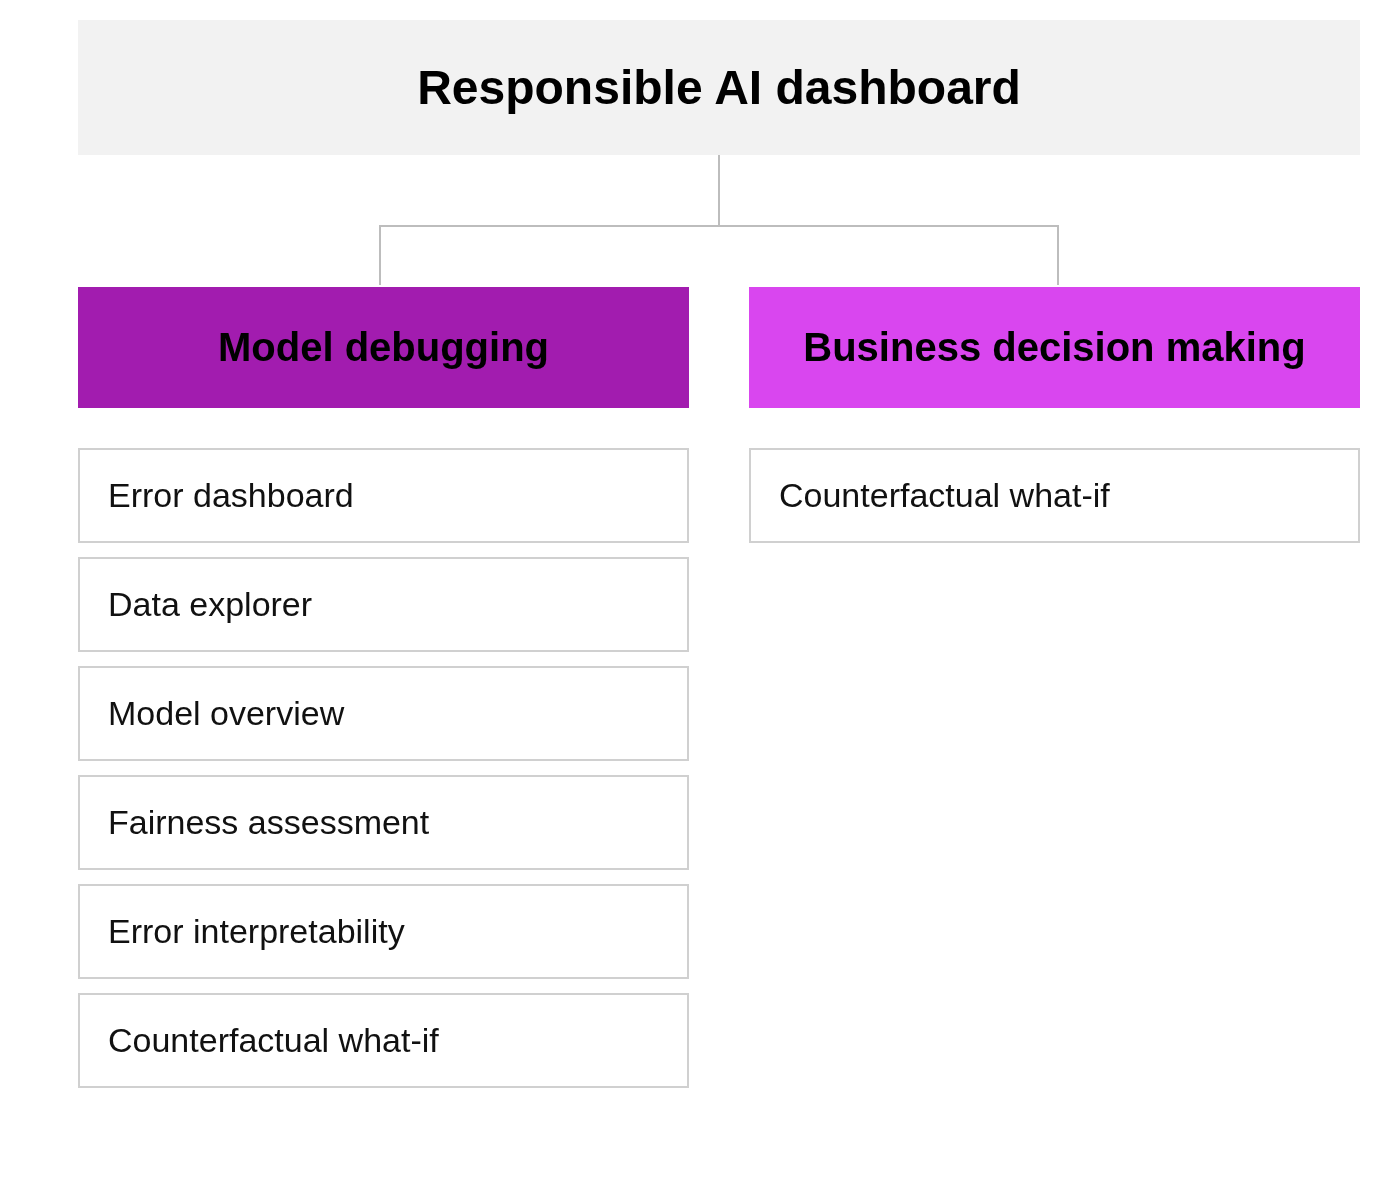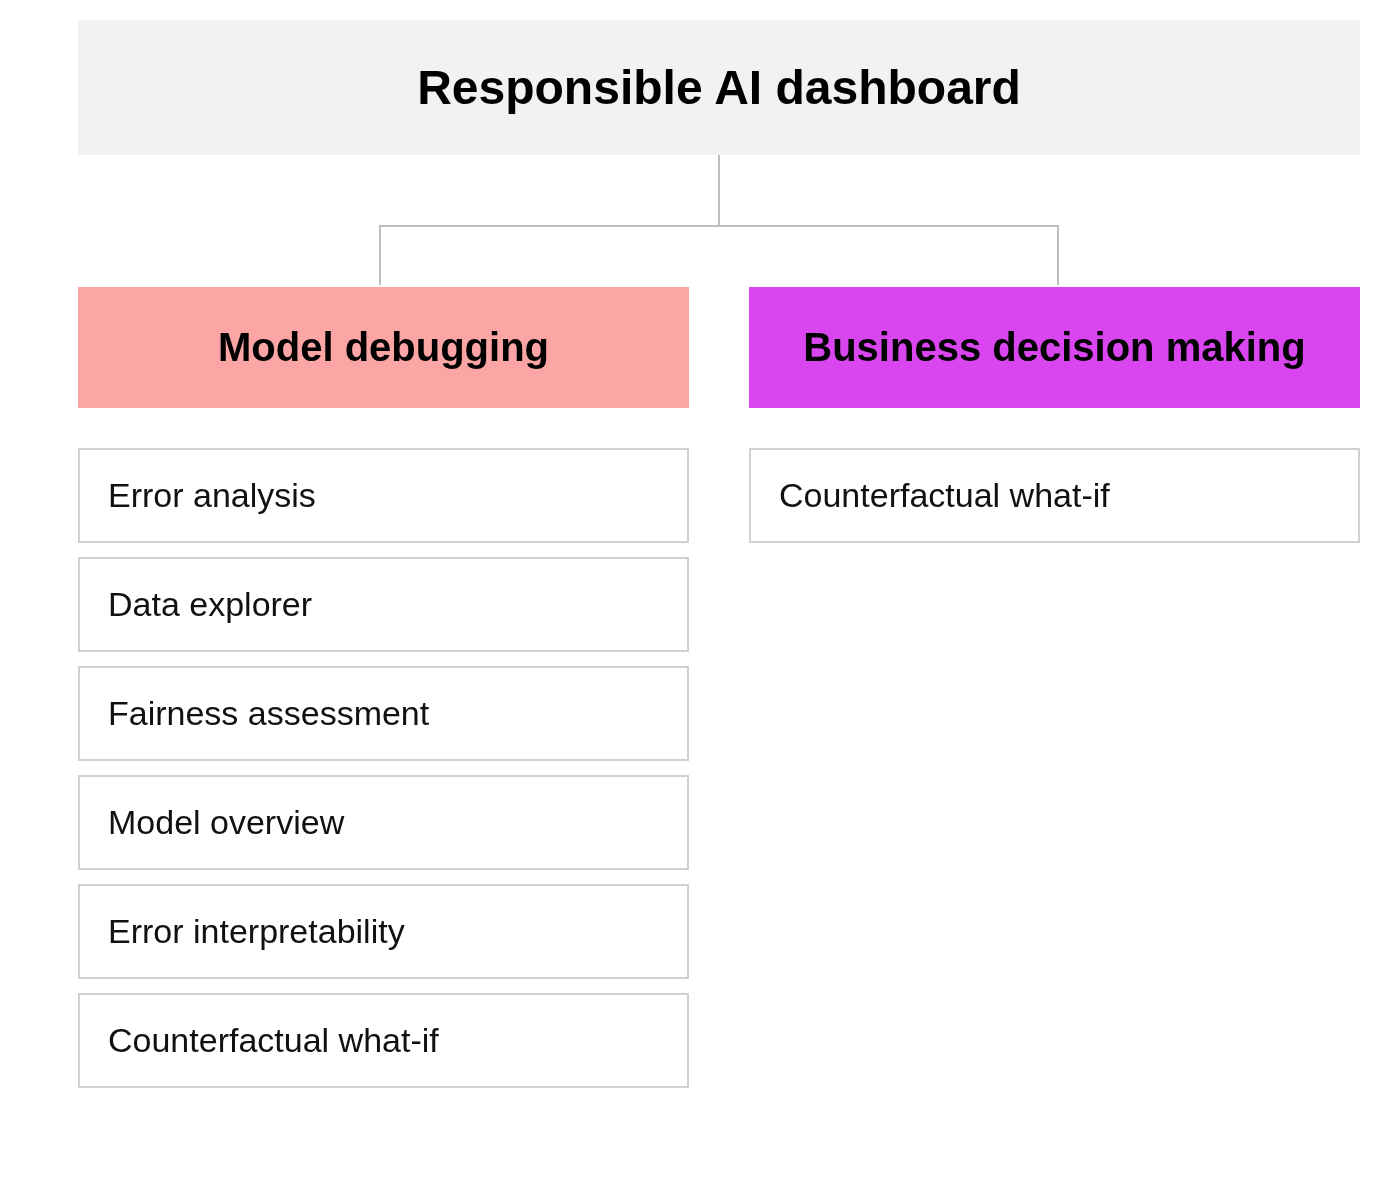--- a/index.html
+++ b/index.html
@@ -67,21 +67,21 @@
       flex-direction: column;
     }
     .branch-header {
       text-align: center;
       padding: 38px 20px;
       font-size: 40px;
       font-weight: 700;
       color: #000;
     }
     .branch-header.blue {
-      background: #fca5a5;
+      background: #a21caf;
     }
     .branch-header.pink {
       background: #d946ef;
     }
     .items {
       margin-top: 40px;
       display: flex;
       flex-direction: column;
       gap: 14px;
     }
@@ -110,30 +110,30 @@
   </div>
 
   <div class="branches">
 
     <div class="branch">
       <div class="branch-header blue">
         <span>Model debugging</span>
       </div>
       <div class="items">
         <div class="item">
-          <span>Error analysis</span>
+          <span>Error dashboard</span>
         </div>
         <div class="item">
           <span>Data explorer</span>
         </div>
         <div class="item">
-          <span>Fairness assessment</span>
+          <span>Model overview</span>
         </div>
         <div class="item">
-          <span>Model overview</span>
+          <span>Fairness assessment</span>
         </div>
         <div class="item">
           <span>Error interpretability</span>
         </div>
         <div class="item">
           <span>Counterfactual what-if</span>
         </div>
       </div>
     </div>
 

